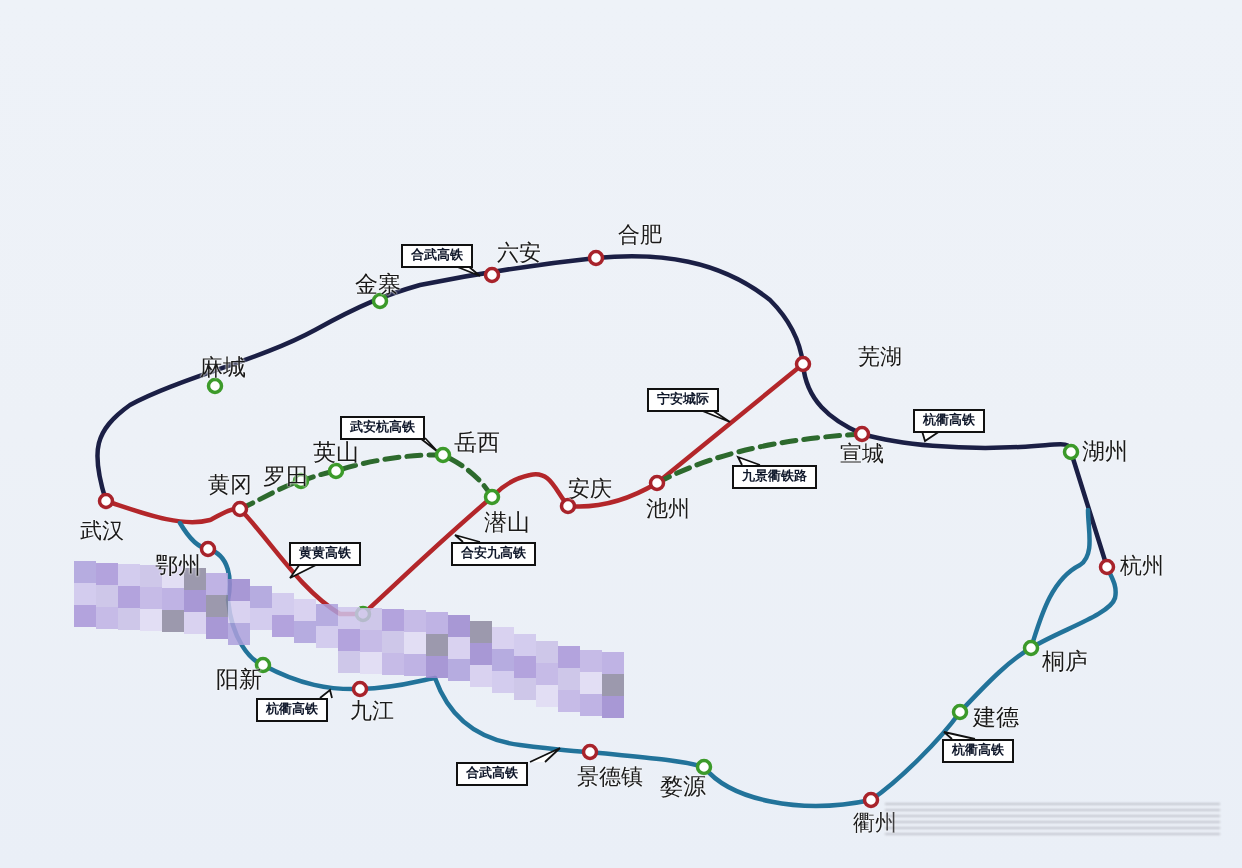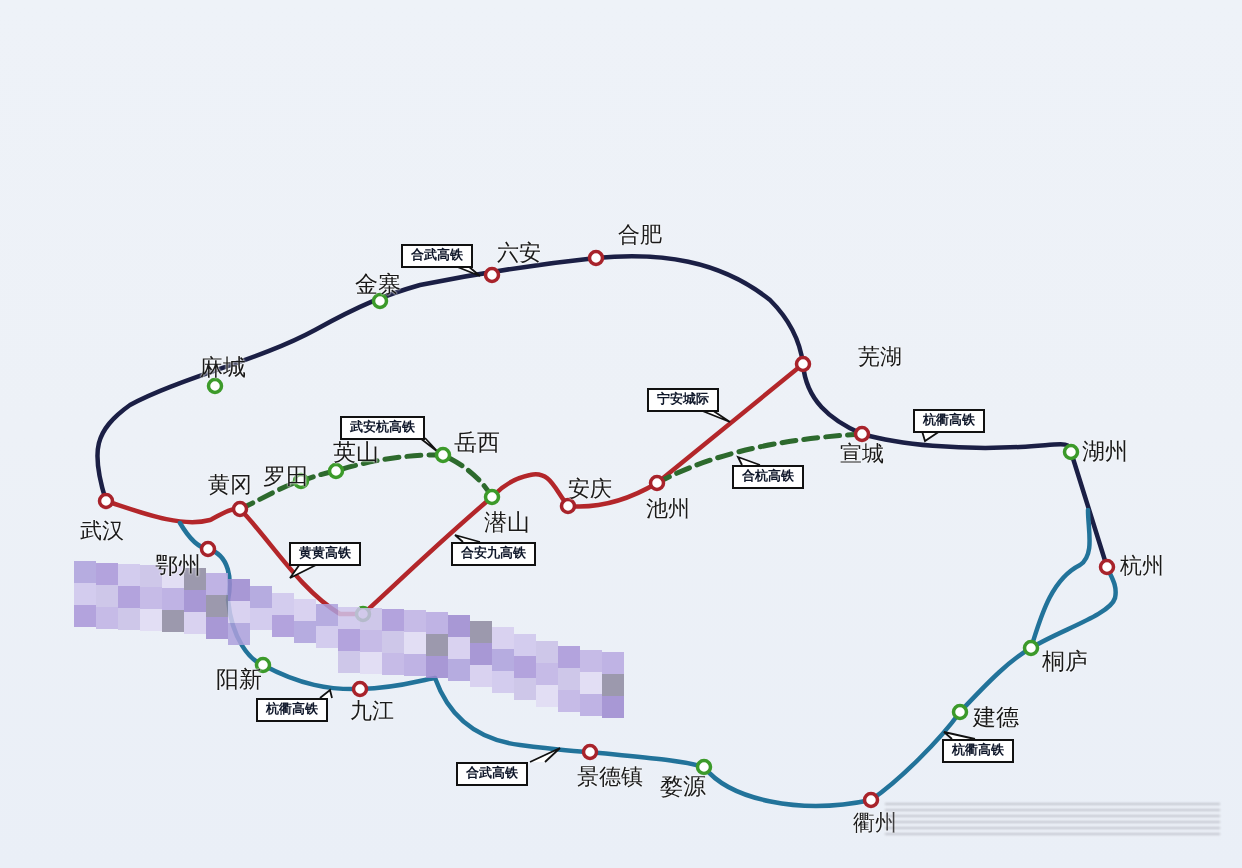--- a/index.html
+++ b/index.html
@@ -174,31 +174,31 @@
     <div class="station-label lbl-sm" style="left: 1042px; top: 650px;">桐庐</div>
     <div class="station-label lbl-sm" style="left: 973px; top: 706px;">建德</div>
     <div class="station-label lbl-lg" style="left: 853px; top: 812px;">衢州</div>
     <div class="station-label lbl-sm" style="left: 660px; top: 775px; font-family: Liberation Serif, serif;">婺源</div>
     <div class="station-label lbl-lg" style="left: 577px; top: 766px;">景德镇</div>
     <div class="station-label lbl-lg" style="left: 350px; top: 700px;">九江</div>
     <div class="station-label lbl-sm" style="left: 216px; top: 668px;">阳新</div>
     <div class="station-label lbl-sm" style="left: 155px; top: 554px;">鄂州</div>
     <div class="station-label lbl-lg" style="left: 208px; top: 474px;">黄冈</div>
     <div class="station-label lbl-sm" style="left: 263px; top: 457px; margin-top: 8px;">罗田</div>
-    <div class="station-label lbl-sm" style="left: 313px; top: 441px; margin-left: 20px;">英山</div>
+    <div class="station-label lbl-sm" style="left: 313px; top: 441px;">英山</div>
     <div class="station-label lbl-sm" style="left: 454px; top: 431px;">岳西</div>
     <div class="station-label lbl-sm" style="left: 484px; top: 511px;">潜山</div>
     <div class="station-label lbl-lg" style="left: 568px; top: 478px;">安庆</div>
     <div class="station-label lbl-lg" style="left: 646px; top: 498px;">池州</div>
   </div>
 <div id="callouts-layer">
     <div class="callout" style="left: 401px; top: 244px;">合武高铁</div>
     <div class="callout" style="left: 340px; top: 416px;">武安杭高铁</div>
     <div class="callout" style="left: 647px; top: 388px;">宁安城际</div>
-    <div class="callout" style="left: 732px; top: 465px;">合杭高铁</div>
+    <div class="callout" style="left: 732px; top: 465px;">九景衢铁路</div>
     <div class="callout" style="left: 913px; top: 409px;">杭衢高铁</div>
     <div class="callout" style="left: 289px; top: 542px;">黄黄高铁</div>
     <div class="callout" style="left: 451px; top: 542px; text-align: right;">合安九高铁</div>
     <div class="callout" style="left: 256px; top: 698px;">杭衢高铁</div>
     <div class="callout" style="left: 456px; top: 762px;">合武高铁</div>
     <div class="callout" style="left: 942px; top: 739px;">杭衢高铁</div>
   </div>
 
 <div class="watermark"></div>
 

